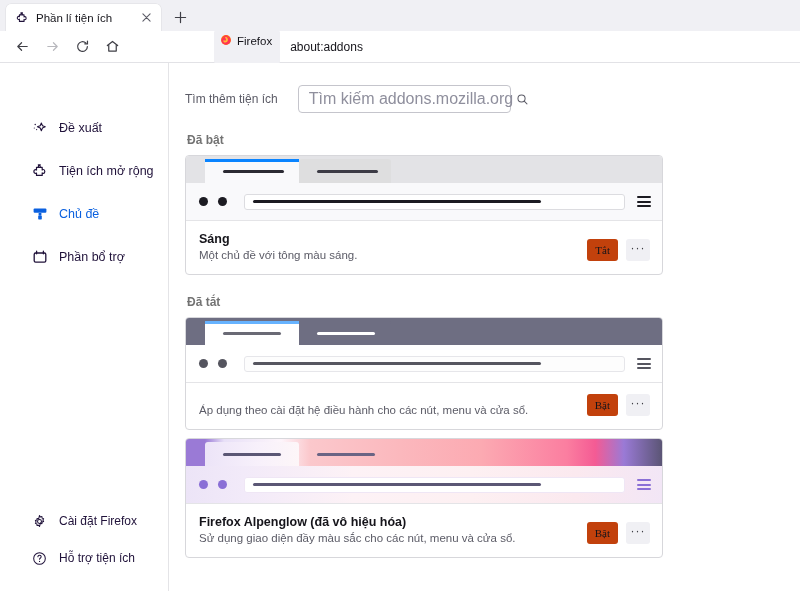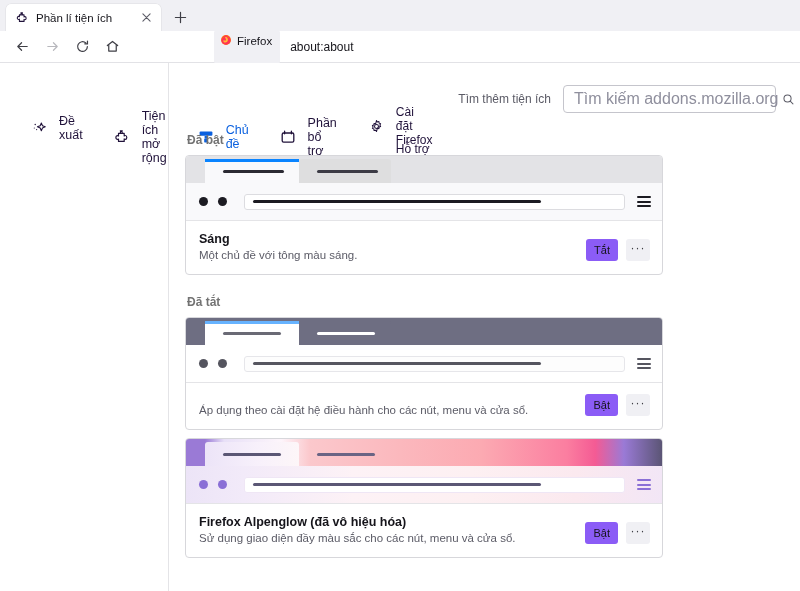--- a/index.html
+++ b/index.html
@@ -60,43 +60,43 @@
   .identity-label { font-size: 11.5px; color: #15141a; }
   .url-text { font-size: 12px; color: #15141a; margin-left: 10px; }
 
   
   .content { flex: 1 1 auto; display: flex; min-height: 0; background:#fff; }
 
   
   .sidebar {
     width: 169px; flex: 0 0 169px;
     border-right: 1px solid #e4e4e7;
-    display: flex; flex-direction: row;
+    display: flex; flex-direction: column;
     padding-top: 48px;
     background: #ffffff;
   }
   .side-item {
     display: flex; align-items: center; gap: 11px;
     height: 34px; padding: 0 0 0 31px;
     font-size: 12.5px; color: #20123a;
   }
   .side-item + .side-item { margin-top: 9px; }
   .side-item.active { color: #0a60df; }
   .side-ico { width: 17px; height: 17px; flex: 0 0 17px; display:flex; align-items:center; justify-content:center; }
   .sidebar-spacer { flex: 1 1 auto; }
   .side-bottom { padding-bottom: 18px; }
   .side-bottom .side-item { font-size: 12px; color: #20123a; height: 30px; }
   .side-bottom .side-item + .side-item { margin-top: 7px; }
 
   
   .main { flex: 1 1 auto; padding: 0 24px 0 16px; overflow: hidden; position: relative; }
 
   .search-row {
-    display: flex; align-items: center; justify-content: flex-end;
-    gap: 0; padding-top: 22px;
+    display: flex; align-items: center; 
+    gap: 8px; padding-top: 22px;
   }
   .search-label { font-size: 12px; color: #5b5b66; margin-right: 12px; }
   .search-box {
     width: 213px; height: 28px; border: 1px solid #c5c5cc; border-radius: 4px;
     display: flex; align-items: center; padding: 0 8px 0 10px; background: #fff;
   }
   .search-input {
     border: none; outline: none; flex: 1 1 auto; font-size: 16px;
     font-family: "Liberation Sans", sans-serif; color: #15141a; background: transparent;
   }
@@ -147,23 +147,23 @@
 
   .card-body {
     display: flex; align-items: flex-end; justify-content: space-between;
     padding: 11px 12px 13px 13px; border-top: 1px solid #e4e4e7;
   }
   .card-texts { min-width: 0; }
   .card-name { font-size: 12.5px; color: #15141a; font-weight: bold; margin-bottom: 3px; }
   .card-desc { font-size: 11.5px; color: #5b5b66; }
   .card-actions { display: flex; align-items: center; gap: 8px; flex: 0 0 auto; }
   .toggle-btn {
-    min-width: 30px; height: 22px; padding: 0 8px; background: #8b5cf6;
+    min-width: 30px; height: 22px; padding: 0 8px; background: #c2410c;
     border: none; border-radius: 3px; font-size: 11px; color: #15141a;
-    font-family: Liberation Sans, sans-serif;
+    font-family: Liberation Serif, serif;
     display: flex; align-items: center; justify-content: center;
   }
   .more-btn {
     width: 24px; height: 22px; background: #f0f0f4; border: none; border-radius: 3px;
     color: #3f3f46; font-size: 12px; letter-spacing: 1px;
     display: flex; align-items: center; justify-content: center; line-height: 0;
     padding-bottom: 4px;
   }
 </style>
 </head>
@@ -220,21 +220,21 @@
       <span class="identity">
         <span>
           <svg width="12" height="12" viewBox="0 0 16 16">
             <circle cx="8" cy="8" r="6.6" fill="#ff6611"></circle>
             <path d="M8 1.5c2 1 3.2 2.4 3.6 4.1.5-.7.6-1.6.6-1.6C13.4 5.4 14 7 14 8.3 14 11.5 11.3 14 8 14S2 11.5 2 8.3c0-1.5.6-2.9 1.6-3.9-.2 1 0 1.9.5 2.6C3.8 4.6 5.5 2.5 8 1.5z" fill="#ff3355"></path>
             <path d="M8 3.6c1.6.9 2.6 2.4 2.6 4.2 0 2-1.6 3.6-3.6 3.6-1.3 0-2.5-.8-2.5-2.1 0-.9.6-1.6 1.4-1.8-.6.9.2 1.7 1 1.5.9-.2 1.4-1.2 1-2.3-.4-1.2-1.3-2-1.3-2 .5-.5 1-.9 1.4-1.1z" fill="#ffbb33"></path>
           </svg>
         </span>
         <span class="identity-label">Firefox</span>
       </span>
-      <span class="url-text">about:about</span>
+      <span class="url-text">about:addons</span>
     </div>
   </div>
 
   <div class="content">
 
     <div class="sidebar">
 
       <div class="side-item">
         <span class="side-ico">
           <svg width="16" height="16" viewBox="0 0 18 18" stroke="#20123a" stroke-width="1.2" fill="none" stroke-linejoin="round">

